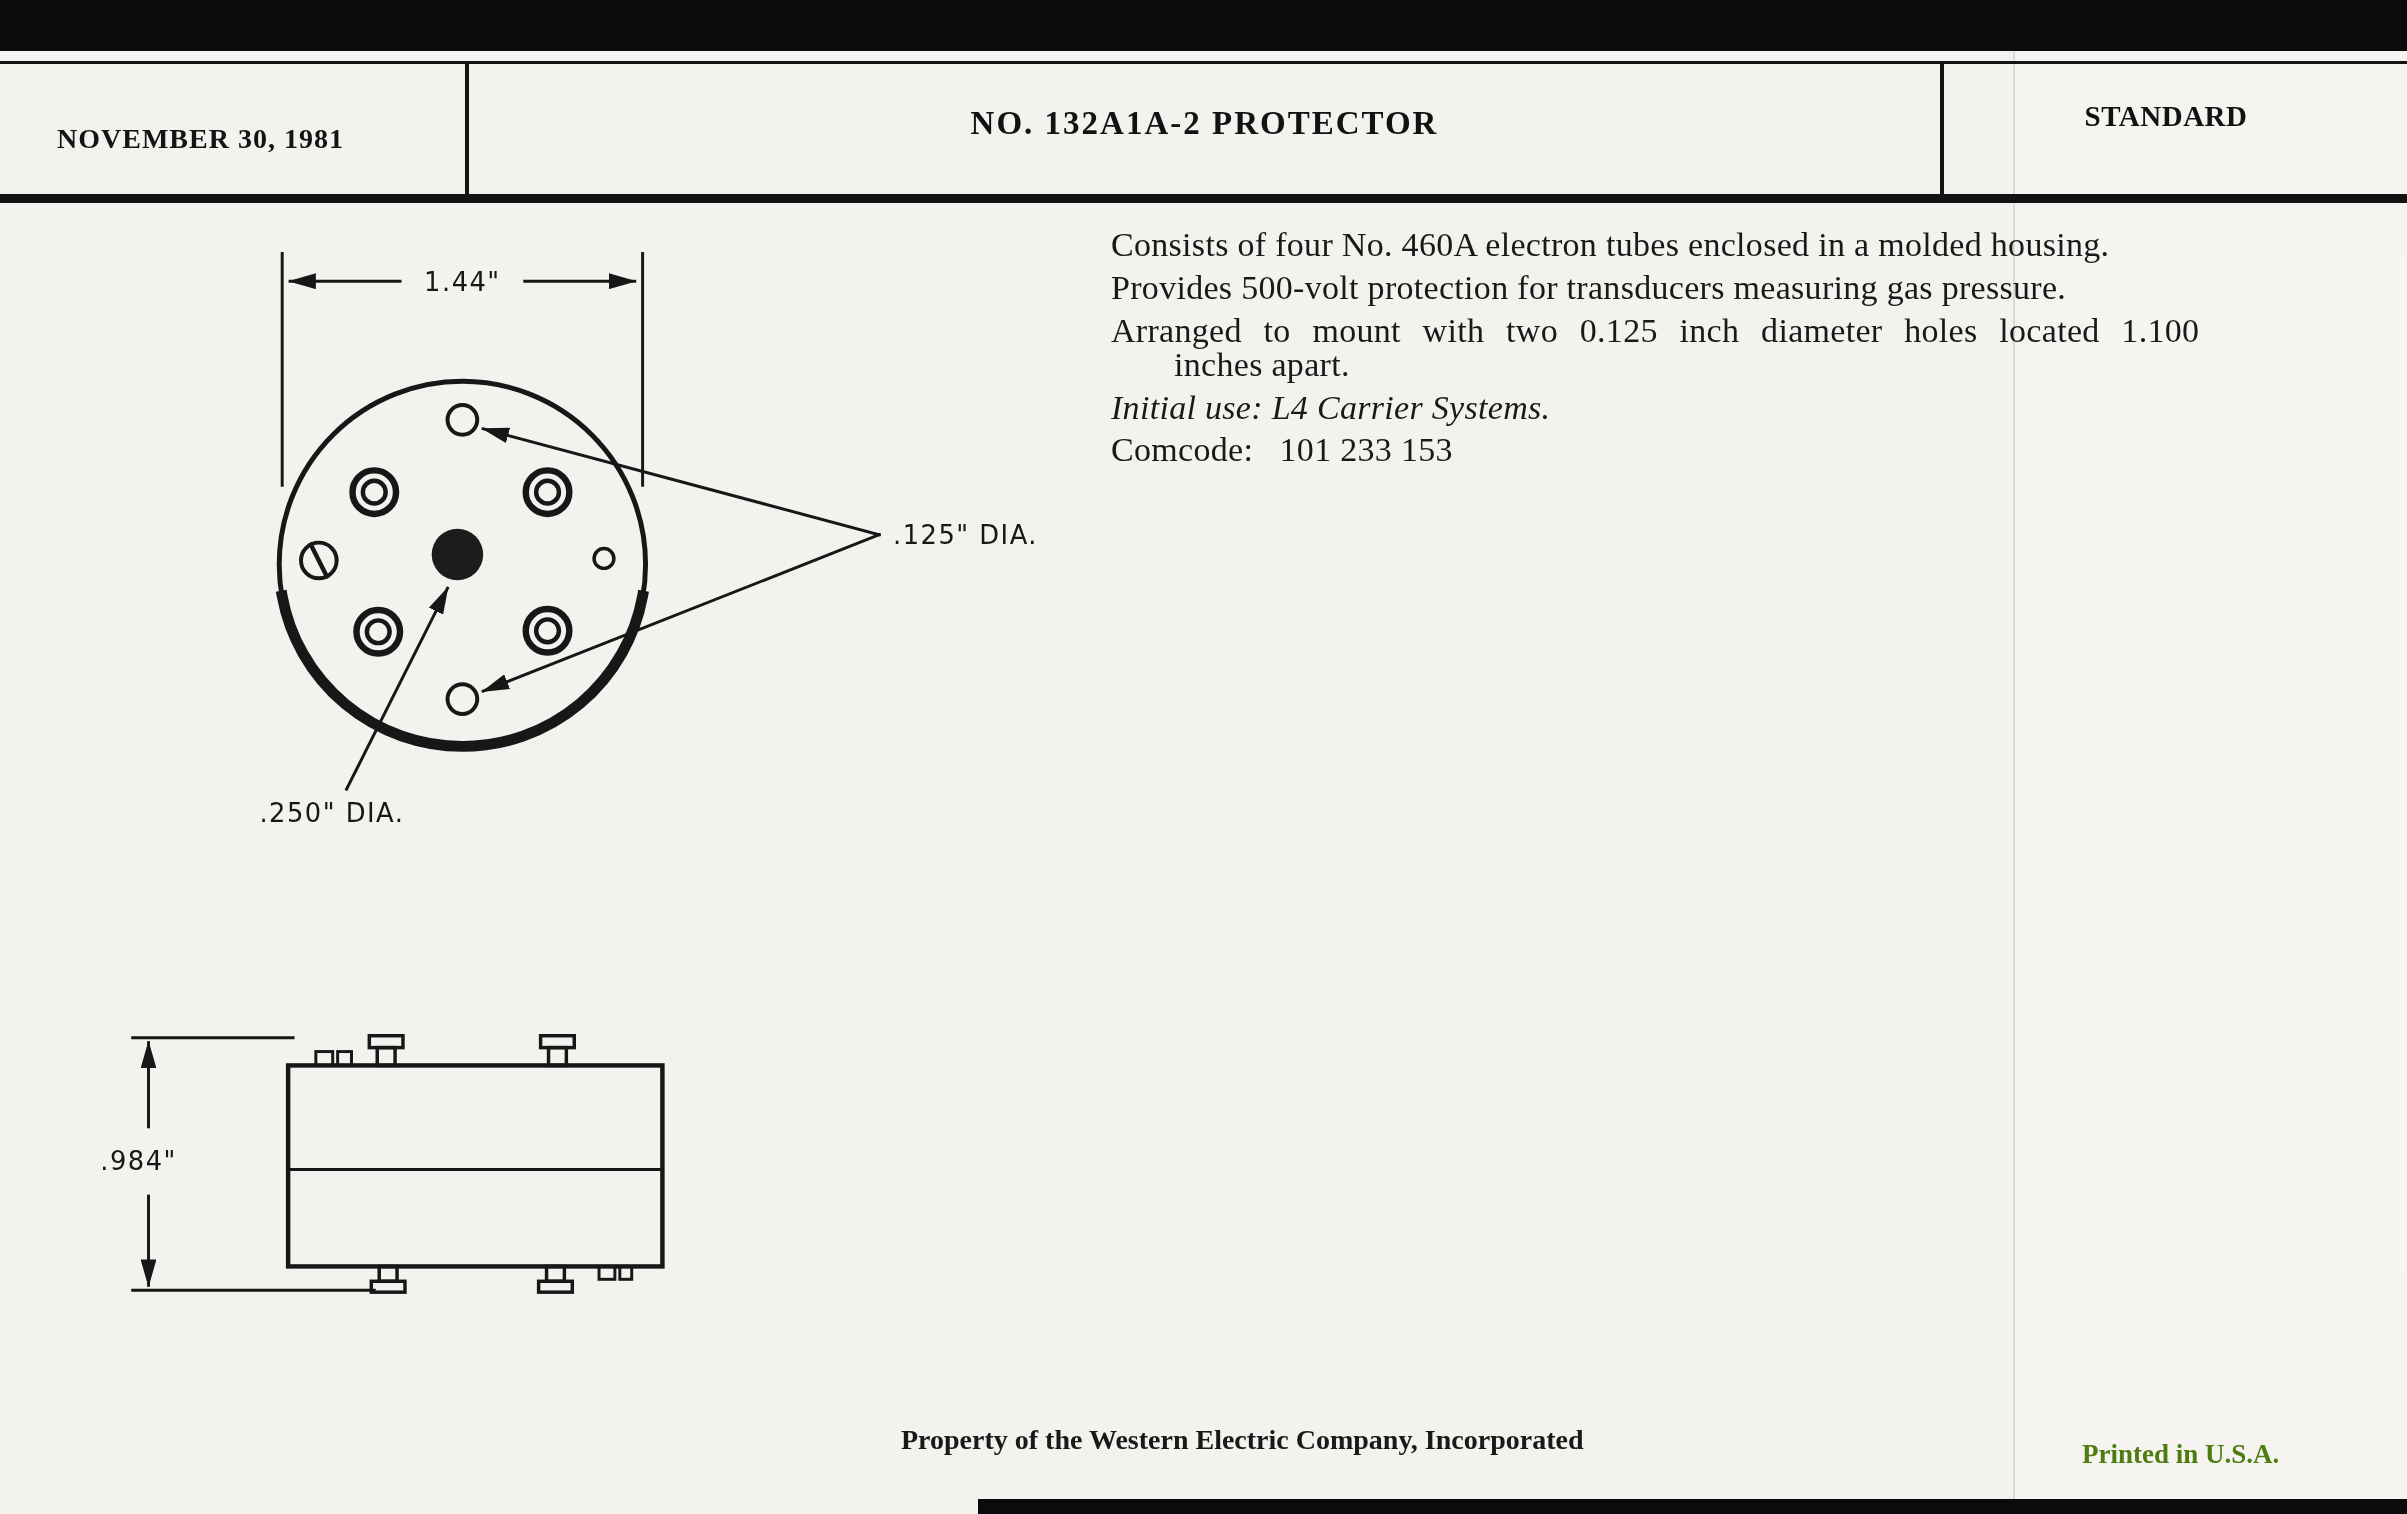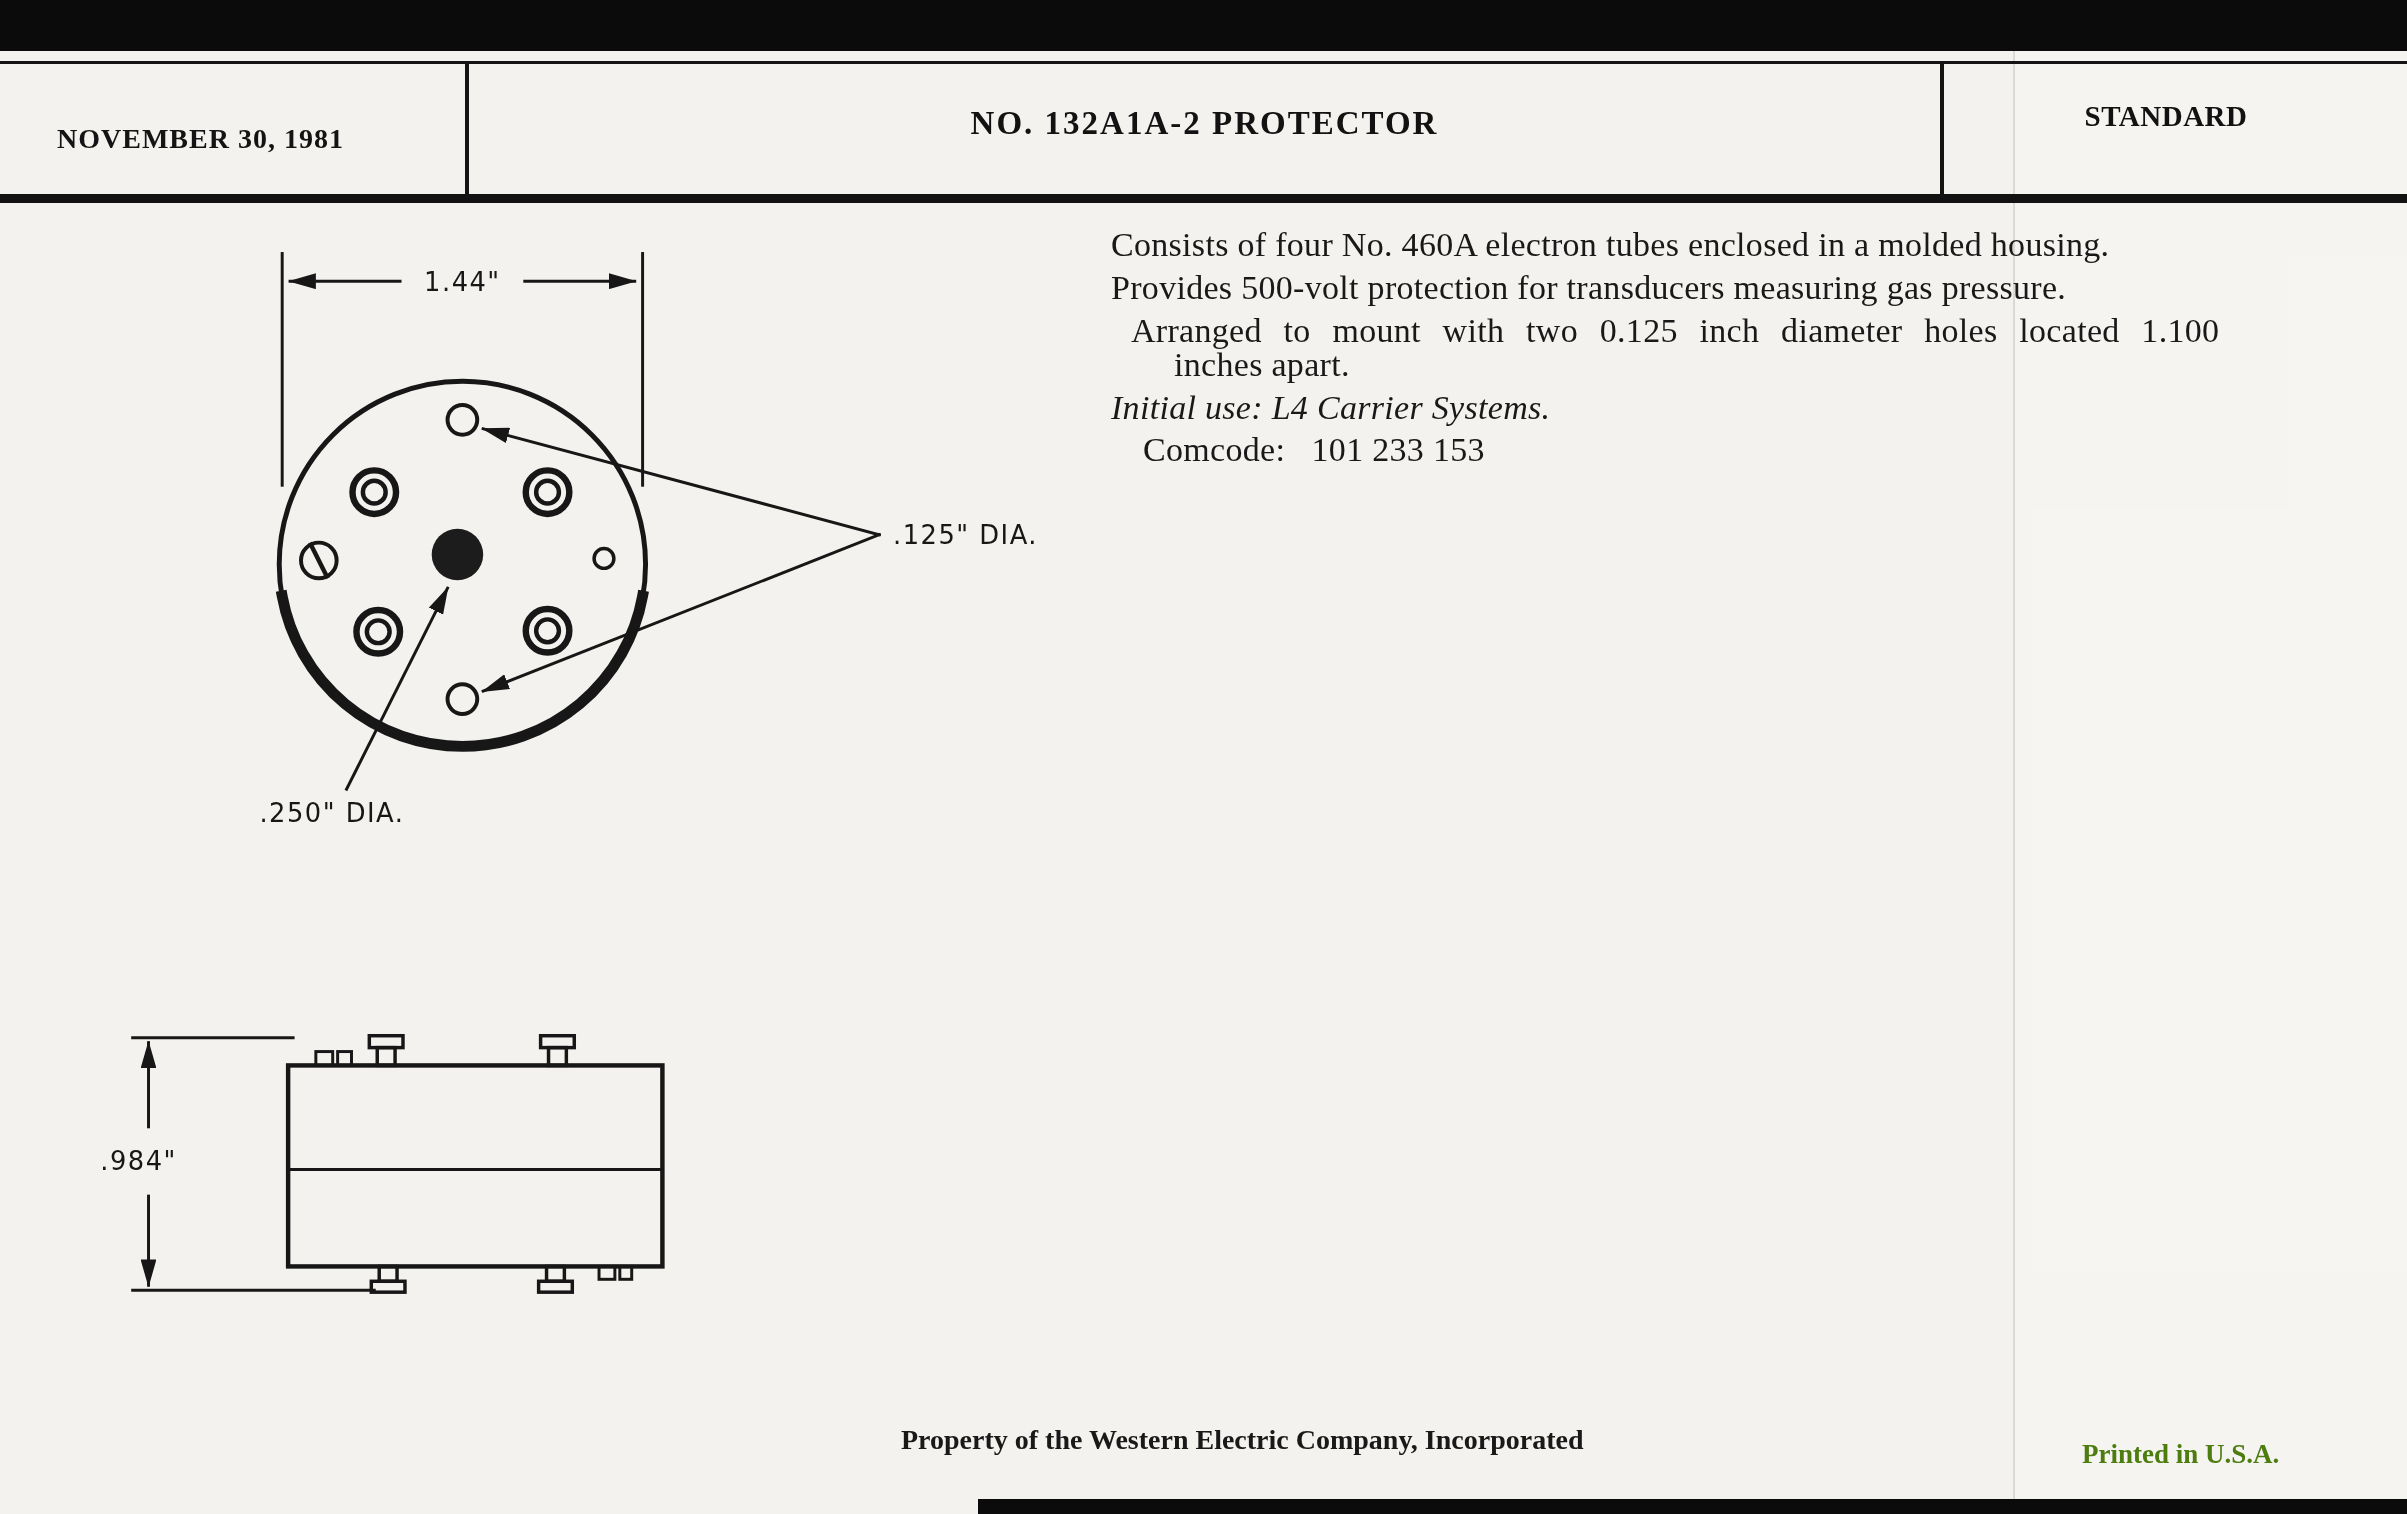--- a/index.html
+++ b/index.html
@@ -33,24 +33,24 @@
   }
   .org-block {
     position:absolute; top:97px; left:1943px; width:446px; text-align:center;
     font-size:29px; font-weight:bold; line-height:38px; letter-spacing:0.5px; color:#121212;
   }
 
   .desc { position:absolute; top:226px; left:1111px; width:1272px; font-size:34px; letter-spacing:0.3px; color:#191919; }
   .desc-line { position:absolute; left:0; white-space:pre; }
   .desc-line.l1 { top:0; }
   .desc-line.l2 { top:43px; }
-  .desc-line.l3 { top:86px; word-spacing:13px;margin-left:20px; }
+  .desc-line.l3 { top:86px; word-spacing:13px; }
   .desc-line.l4 { top:120px; left:63px; }
   .desc-line.l5 { top:163px;font-style:italic; }
-  .desc-line.l6 { top:205px;margin-left:32px; }
+  .desc-line.l6 { top:205px; }
 
   .footer-property { position:absolute; top:1424px; left:901px; font-size:28px; font-weight:bold; color:#191919; white-space:pre; }
   .footer-printed  { position:absolute; top:1439px; left:2082px; font-size:27px; font-weight:bold; color:#4d7c0f; white-space:pre; }
 
   svg.art { position:absolute; top:0; left:0; }
   .art .dl { stroke:#171717; fill:none; stroke-linecap:square; }
   .art .df { fill:#1c1c1c; stroke:none; }
   .art .draw-label {
     font-family:"DejaVu Sans", sans-serif;
     font-size:26px; fill:#171717; letter-spacing:1.5px; stroke:none;

